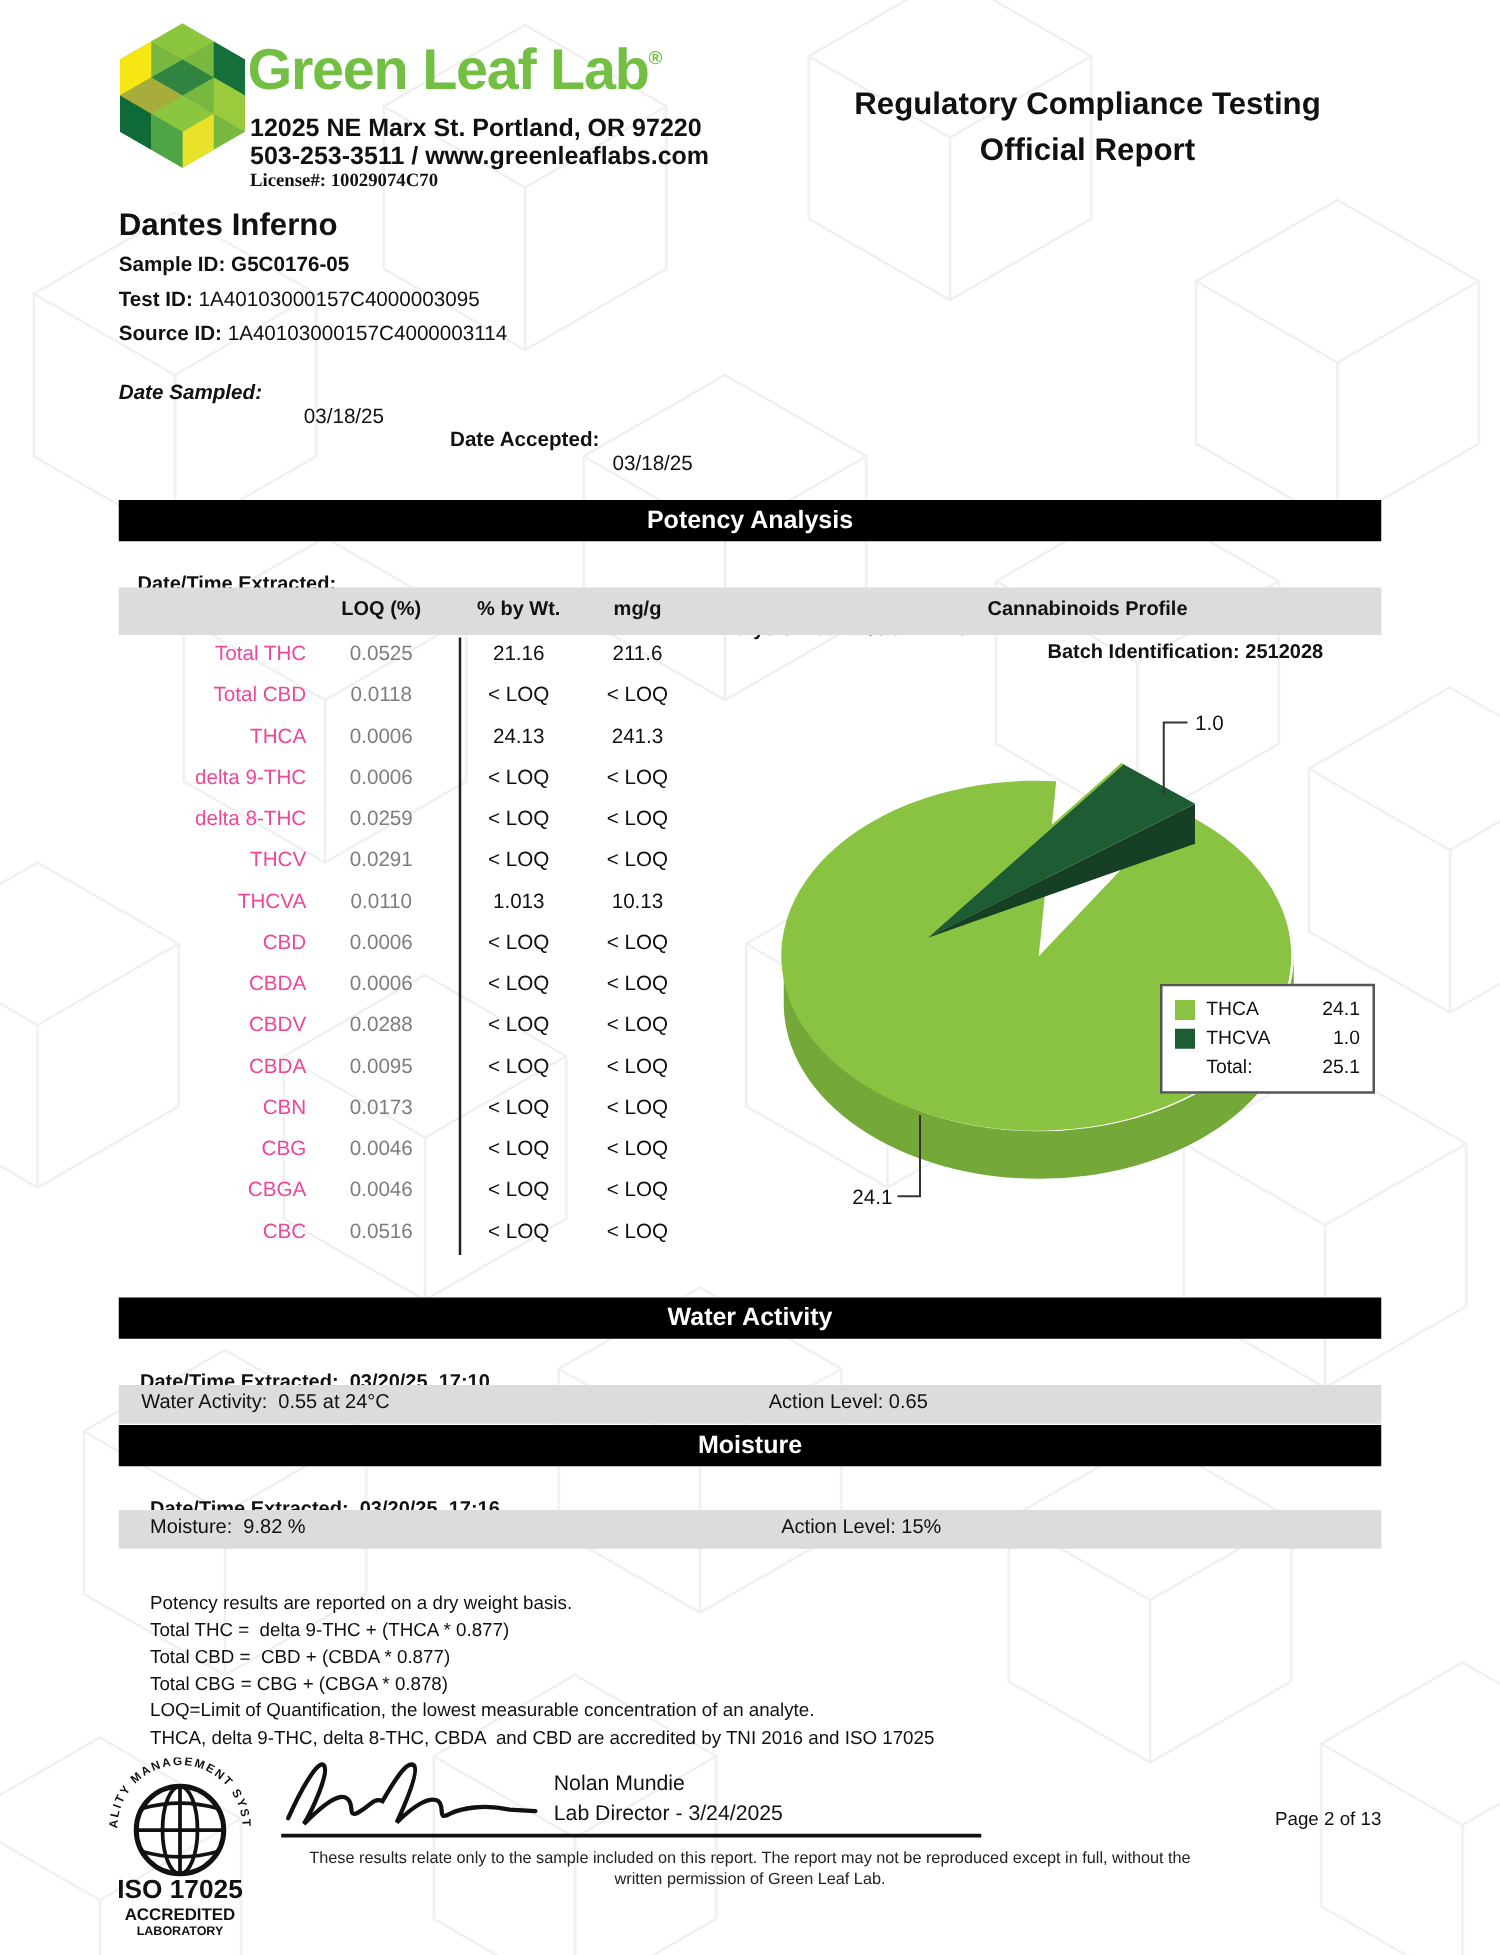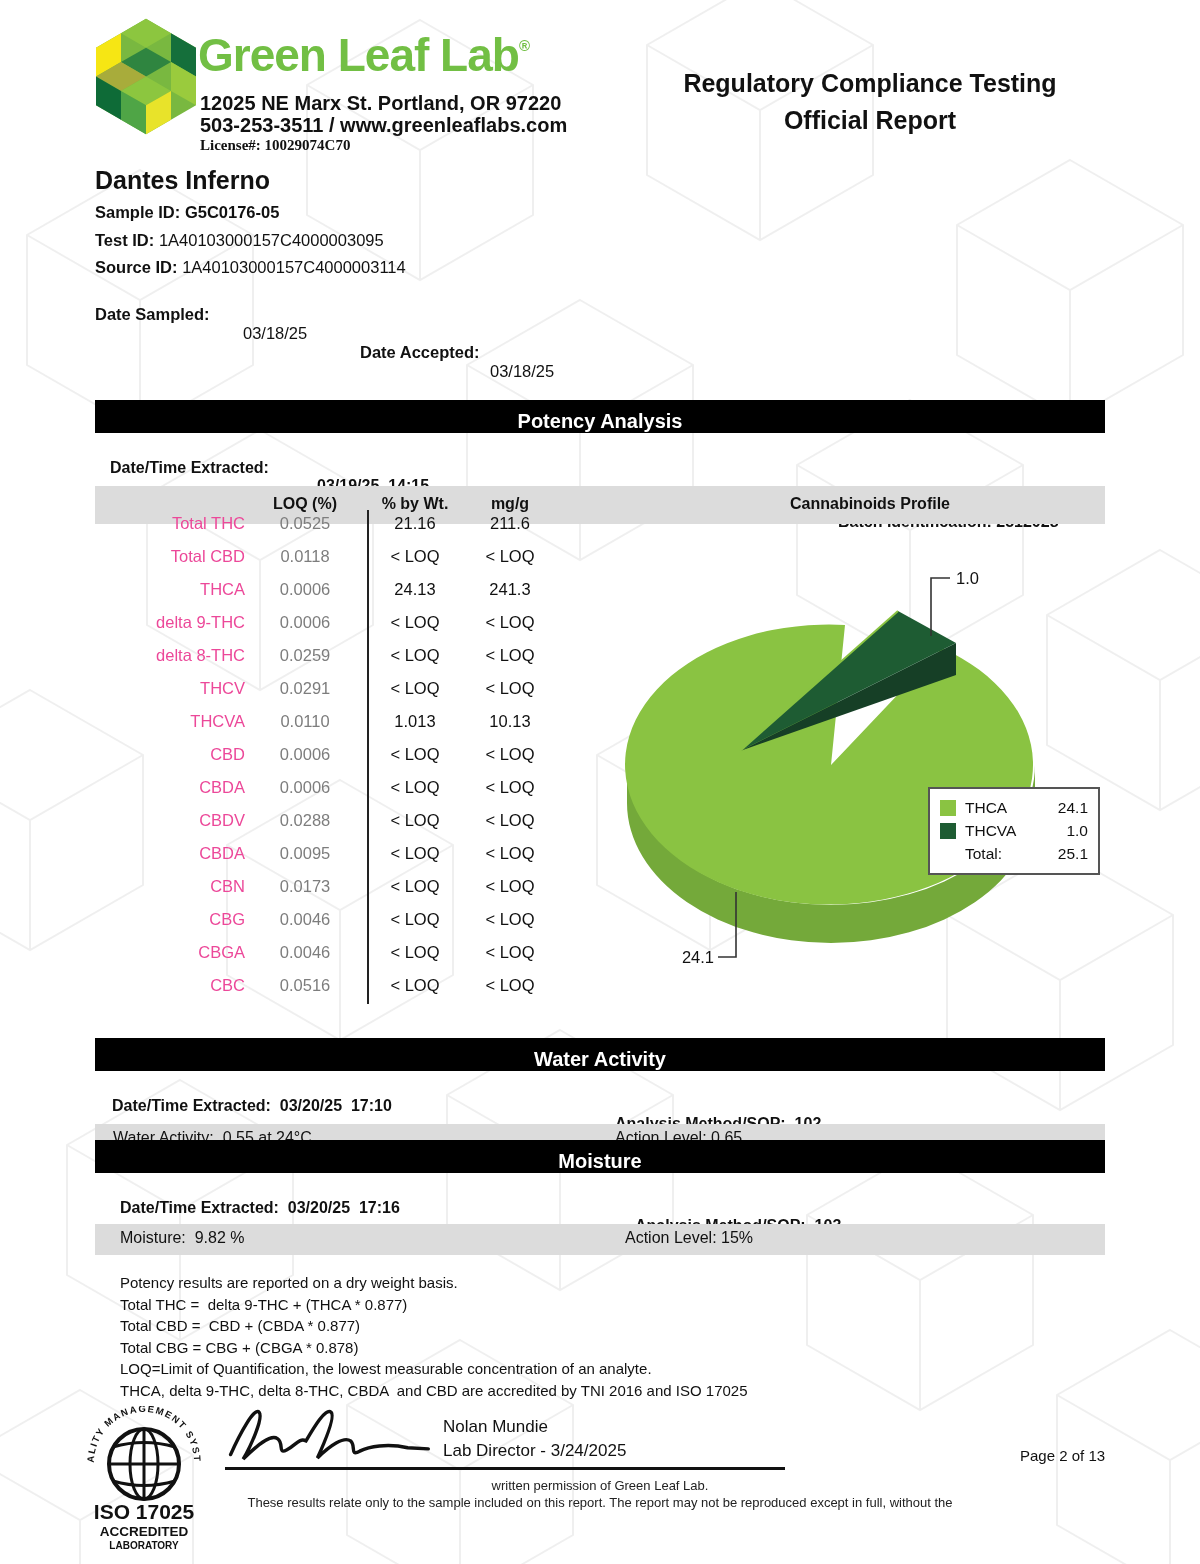--- a/index.html
+++ b/index.html
@@ -13,23 +13,23 @@
   .brand sup{font-size:15px;vertical-align:20px;}
   .addr{font-size:20px;font-weight:bold;line-height:22px;white-space:pre-wrap;}
   .license{font-family:"Liberation Serif",serif;font-size:15px;font-weight:bold;}
   .rtitle{width:460px;text-align:center;font-size:25px;font-weight:bold;line-height:37px;}
   
   .sname{font-size:25px;font-weight:bold;}
   .srow{font-size:16.5px;white-space:pre-wrap;}
   .srow b{font-weight:bold;}
   
   .bar{left:95px;width:1010px;height:33px;background:#000;color:#fff;display:flex;
-       align-items:flex-end;justify-content:center;font-size:20px;font-weight:bold;}
+       align-items:center;justify-content:center;font-size:20px;font-weight:bold;}
   .xrow{font-size:16px;font-weight:bold;height:20px;white-space:pre-wrap;}
-  .gband{left:95px;width:1010px;background:#DCDCDC;margin-top:16px;}
+  .gband{left:95px;width:1010px;background:#DCDCDC;}
   .ghead{font-size:16px;font-weight:bold;text-align:center;position:absolute;white-space:nowrap;}
   
   .prow{position:relative;height:33px;font-size:16.5px;}
   .prow span{position:absolute;top:6px;white-space:nowrap;}
   .c-analyte{left:0;width:150px;text-align:right;color:#ec4899;}
   .c-loq{left:160px;width:100px;text-align:center;color:#7d7d7d;}
   .c-pct{left:275px;width:90px;text-align:center;}
   .c-mgg{left:370px;width:90px;text-align:center;}
   .tdivider{position:absolute;left:272px;top:2px;width:2px;height:494px;background:#222;}
   .totrow{position:relative;height:28px;font-size:16.5px;font-weight:bold;}
@@ -111,21 +111,21 @@
     <div class="abs rtitle" style="left:640px;top:24px;margin-top:41px;">
       <div>Regulatory Compliance Testing</div>
       <div>Official Report</div>
     </div>
 
     <div class="abs sname" style="left:95px;top:166px;">Dantes Inferno</div>
     <div class="abs srow" style="left:95px;top:203px;"><b>Sample ID:</b> <b>G5C0176-05</b></div>
     <div class="abs srow" style="left:95px;top:231px;"><b>Test ID:</b> <span>1A40103000157C4000003095</span></div>
     <div class="abs srow" style="left:95px;top:258px;"><b>Source ID:</b> <span>1A40103000157C4000003114</span></div>
     <div class="abs srow" style="left:95px;top:286px;width:700px;">
-      <b style="position:absolute;left:0;">Date Sampled:</b>
+      <b style="position:absolute;left:0;font-style:italic;">Date Sampled:</b>
       <span style="position:absolute;left:148px;">03/18/25</span>
       <b style="position:absolute;left:265px;">Date Accepted:</b>
       <span style="position:absolute;left:395px;">03/18/25</span>
     </div>
 
     <div class="abs bar" style="top:400px;">
         <span>Potency Analysis</span>
       </div>
 
     <div class="abs xrow" style="left:110px;top:441px;width:1000px;">
@@ -317,20 +317,20 @@
     <div class="abs isoTxt" style="left:69px;top:1540px;font-size:10px;">LABORATORY</div>
 
     <svg class="abs" style="left:225px;top:1402px;" width="210" height="64" viewBox="0 0 180 56">
       <path d="M3,46 C11,28 24,4 28,9 C32,14 20,40 14,50 C26,38 38,28 44,32 C50,36 44,46 52,42 C60,38 63,31 69,34 C76,22 86,5 91,9 C95,13 84,38 79,49 C90,38 102,30 108,34 C113,38 107,48 116,43 C124,39 140,36 158,40 L 176,41" fill="none" stroke="#111" stroke-width="3" stroke-linecap="round"></path>
     </svg>
     <div class="abs" style="left:443px;top:1417px;font-size:17px;">Nolan Mundie</div>
     <div class="abs" style="left:443px;top:1441px;font-size:17px;">Lab Director - 3/24/2025</div>
     <div class="abs sigline" style="left:225px;top:1467px;width:560px;"></div>
 
     <div class="abs disc" style="left:95px;top:1477px;">
+      <div>These results relate only to the sample included on this report. The report may not be reproduced except in full, without the</div>
       <div>written permission of Green Leaf Lab.</div>
-      <div>These results relate only to the sample included on this report. The report may not be reproduced except in full, without the</div>
     </div>
 
     <div class="abs pageno" style="left:1020px;top:1447px;">Page 2 of 13</div>
 
   </div>
 </div>
 
 </body></html>

